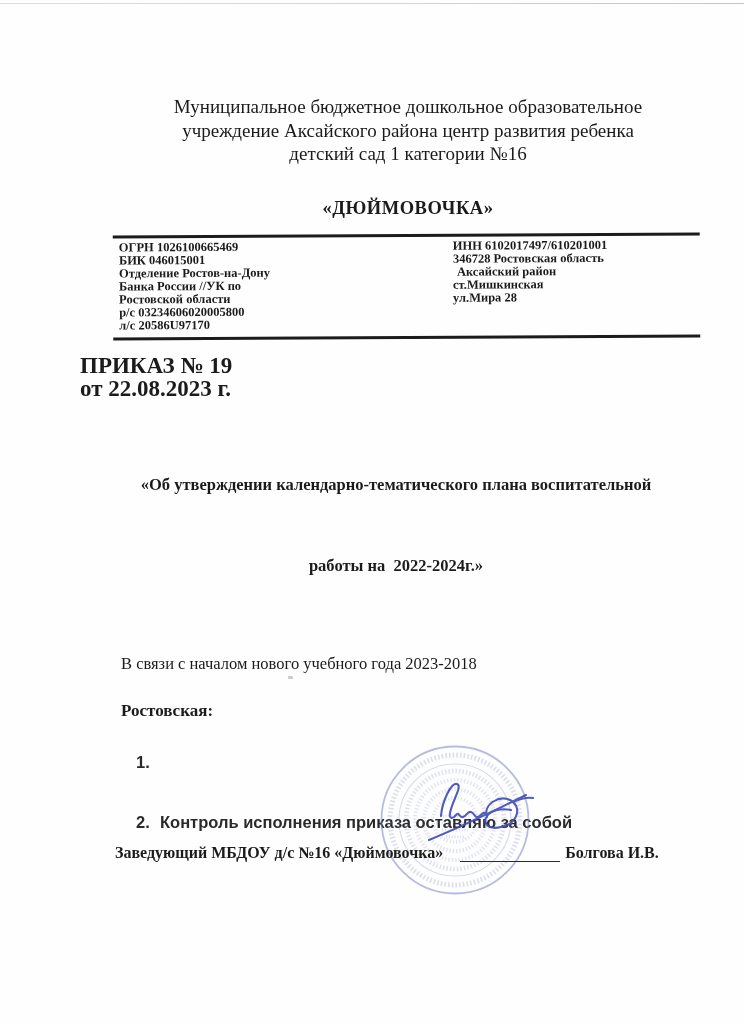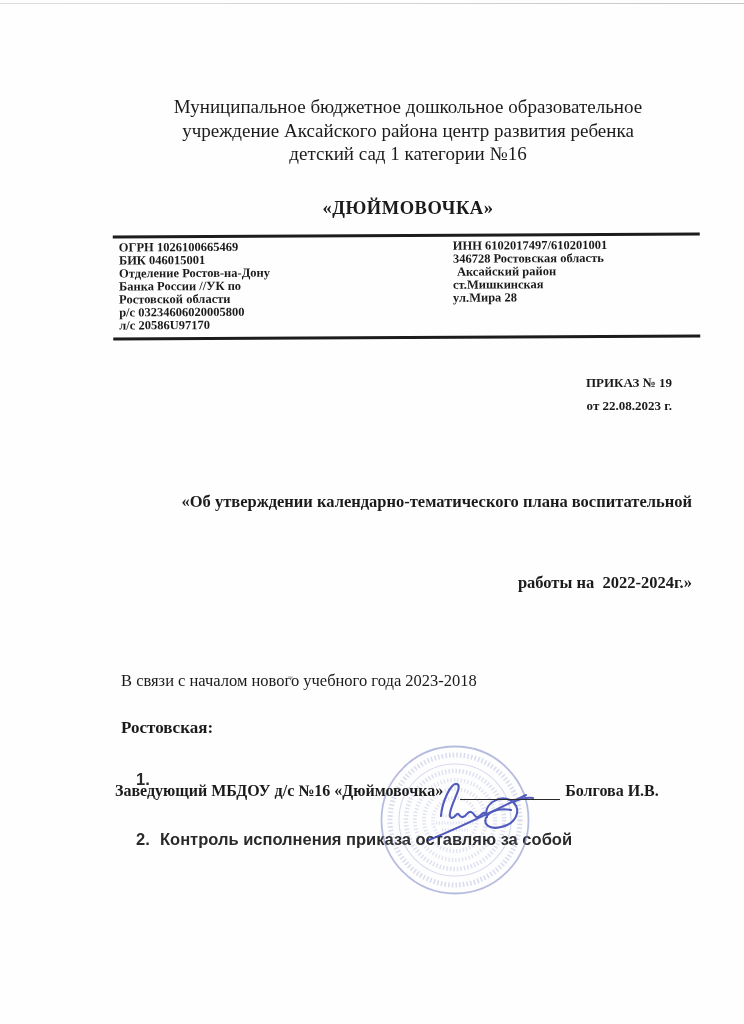--- a/index.html
+++ b/index.html
@@ -44,27 +44,27 @@
     display:flex;
     transform:rotate(-0.3deg);
     font-weight:bold;
     font-size:12.5px;
     line-height:13px;
   }
   .req-left { width:334px; }
   .req-right { flex:1; }
   .req-right .req-line:nth-child(3){ padding-left:4px; }
   .order-head {
-    margin-top:32px; margin-left:80px; width:592px;
-    text-align:right; font-weight:bold;
-    font-size:13px; line-height:23px;
+    margin-top:15px; margin-left:80px; width:592px;
+    text-align:left; font-weight:bold;
+    font-size:23px; line-height:23px;
   }
   .order-subject {
     margin-top:17px; margin-left:100px; width:592px;
-    text-align:right; font-weight:bold;
+    text-align:center; font-weight:bold;
     font-size:16.5px; line-height:27px;
     white-space:pre-wrap;
   }
   .intro {
     margin-top:21px; margin-left:121px;
     font-size:16.5px;
   }
   .resolution {
     margin-top:27px; margin-left:121px;
     font-weight:bold; font-size:17px;
@@ -81,21 +81,21 @@
     line-height:30px;
   }
   .order-item .num { width:24px; }
   .order-item .itext { width:495px; }
   .smudge {
     position:absolute; left:288px; top:676px;
     width:5px; height:3px; background:#8f8f8f; opacity:.45;
     border-radius:1px;
   }
   .signature-row {
-    position:absolute; left:115px; top:782px;
+    position:absolute; left:115px; top:844px;
     display:flex; align-items:flex-end;
     font-weight:bold; font-size:16px;
   }
   .sig-line {
     display:inline-block;
     width:100px; height:18px;
     margin-left:17px;
     border-bottom:1.6px solid #2a2a2a;
   }
   .sig-name { margin-left:5px; }

